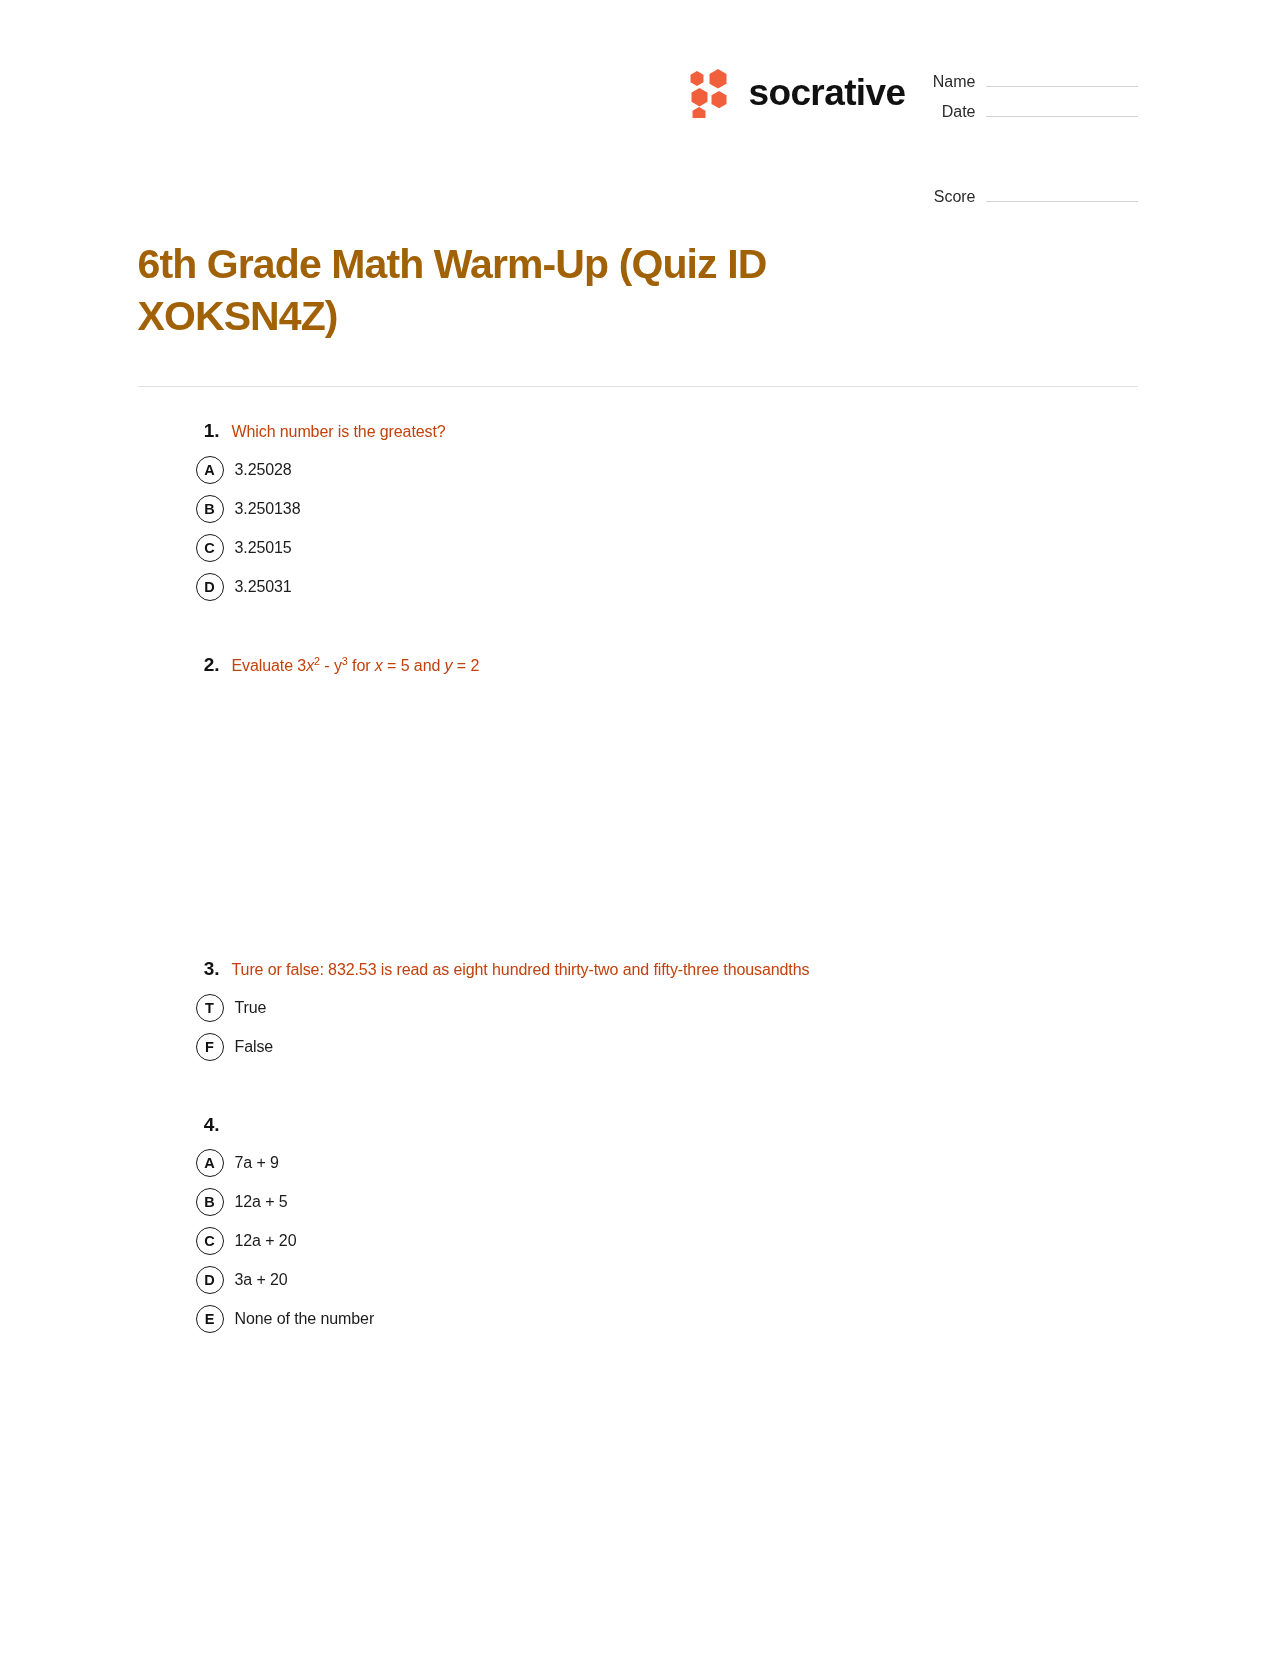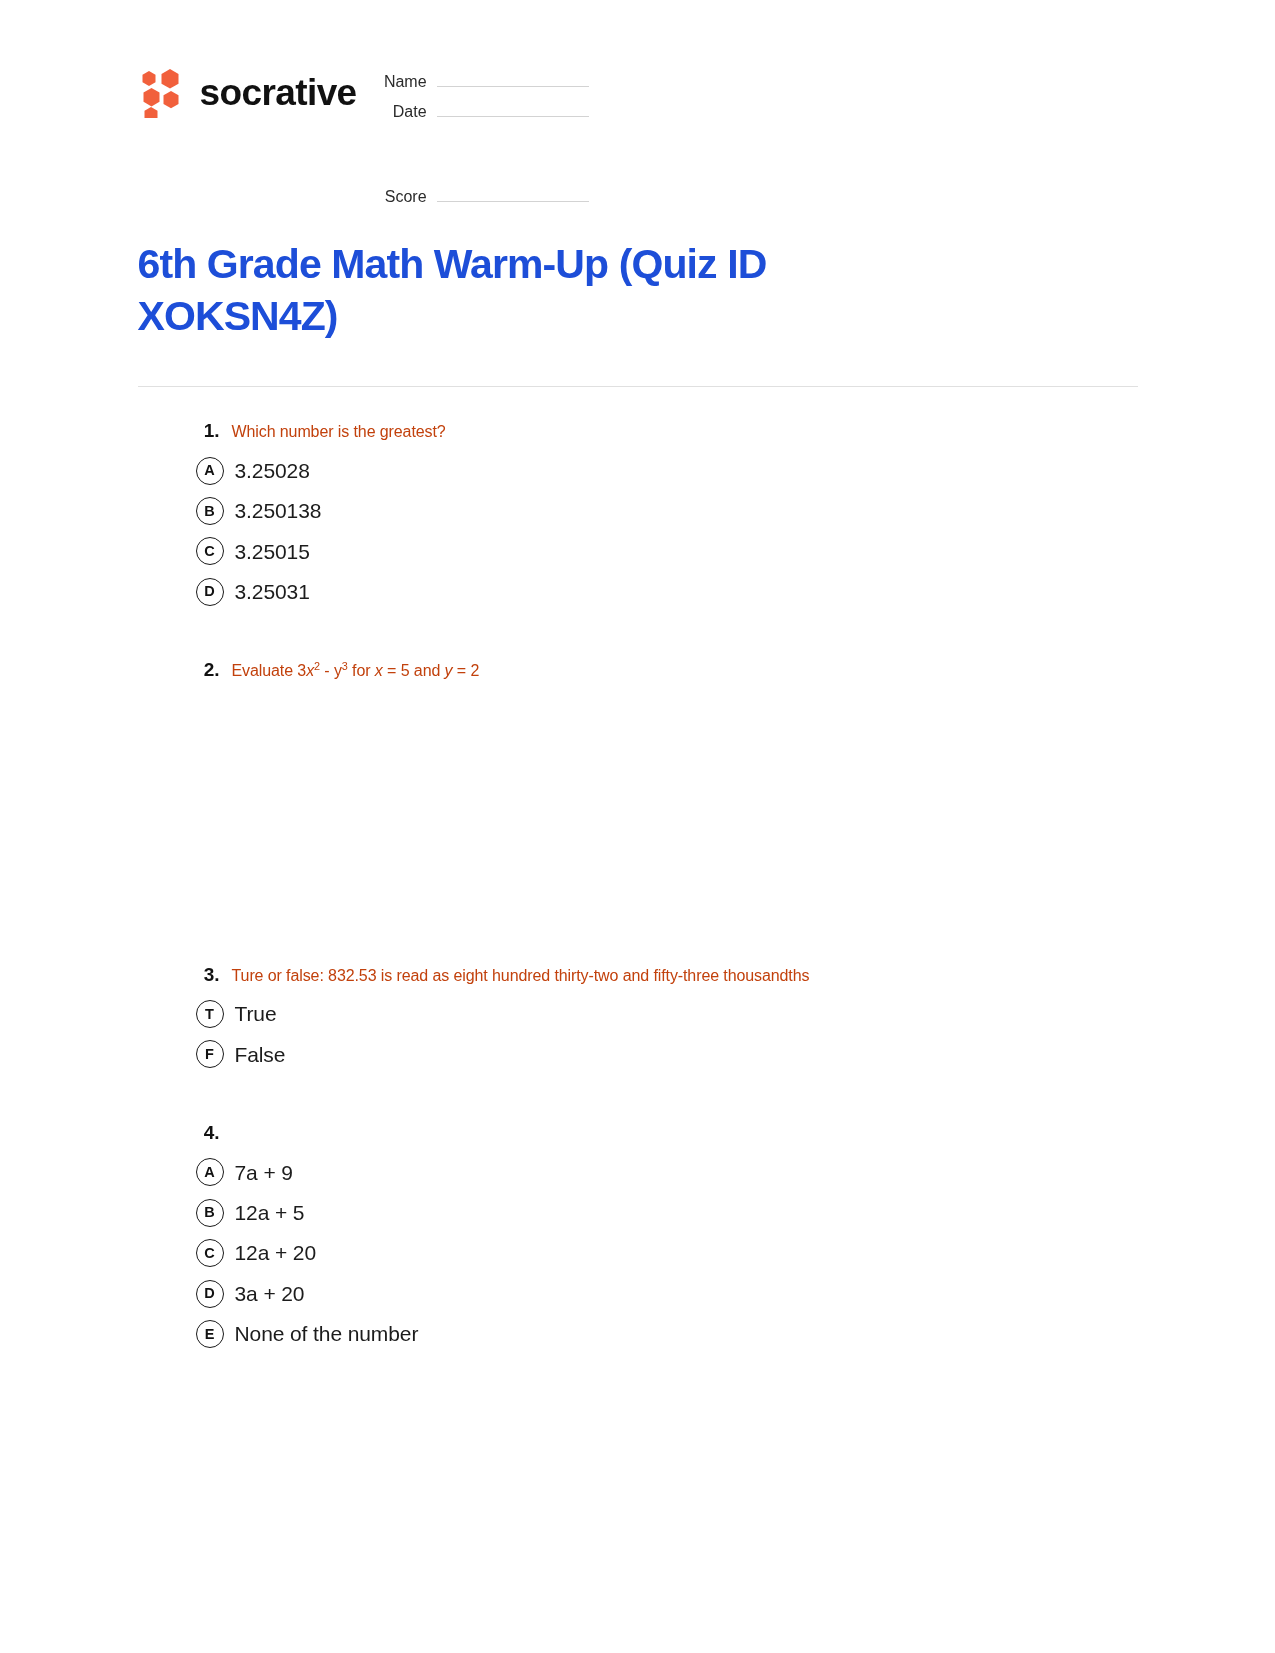--- a/index.html
+++ b/index.html
@@ -24,21 +24,21 @@
   .content {
     margin: 0 auto;
     width: 1000px;
     padding-top: 58px;
   }
 
   
   .header {
     display: flex;
     align-items: flex-start;
-    justify-content: flex-start;
+    justify-content: flex-end;
     width: 100%;
   }
   .brand {
     display: flex;
     align-items: center;
     gap: 14px;
     padding-top: 8px;
   }
   .logo-mark {
     width: 48px;
@@ -81,21 +81,21 @@
   
   .title-block {
     margin-top: 22px;
     max-width: 720px;
   }
   .quiz-title {
     font-size: 41px;
     font-weight: 700;
     line-height: 1.26;
     letter-spacing: -0.9px;
-    color: #1d4ed8;
+    color: #a16207;
     margin: 0;
   }
 
   .divider {
     margin-top: 44px;
     border-top: 1.5px solid #e0e0e0;
     width: 100%;
   }
 
   
@@ -152,21 +152,21 @@
     border-radius: 50%;
     display: flex;
     align-items: center;
     justify-content: center;
     font-size: 14.5px;
     font-weight: 700;
     color: #111111;
     line-height: 1;
   }
   .option-text {
-    font-size: 21px;
+    font-size: 16px;
     color: #1c1c1c;
     line-height: 1.4;
     letter-spacing: -0.1px;
   }
 
   .answer-space {
     width: 100%;
   }
   .gap-sm { height: 34px; }
 </style>

